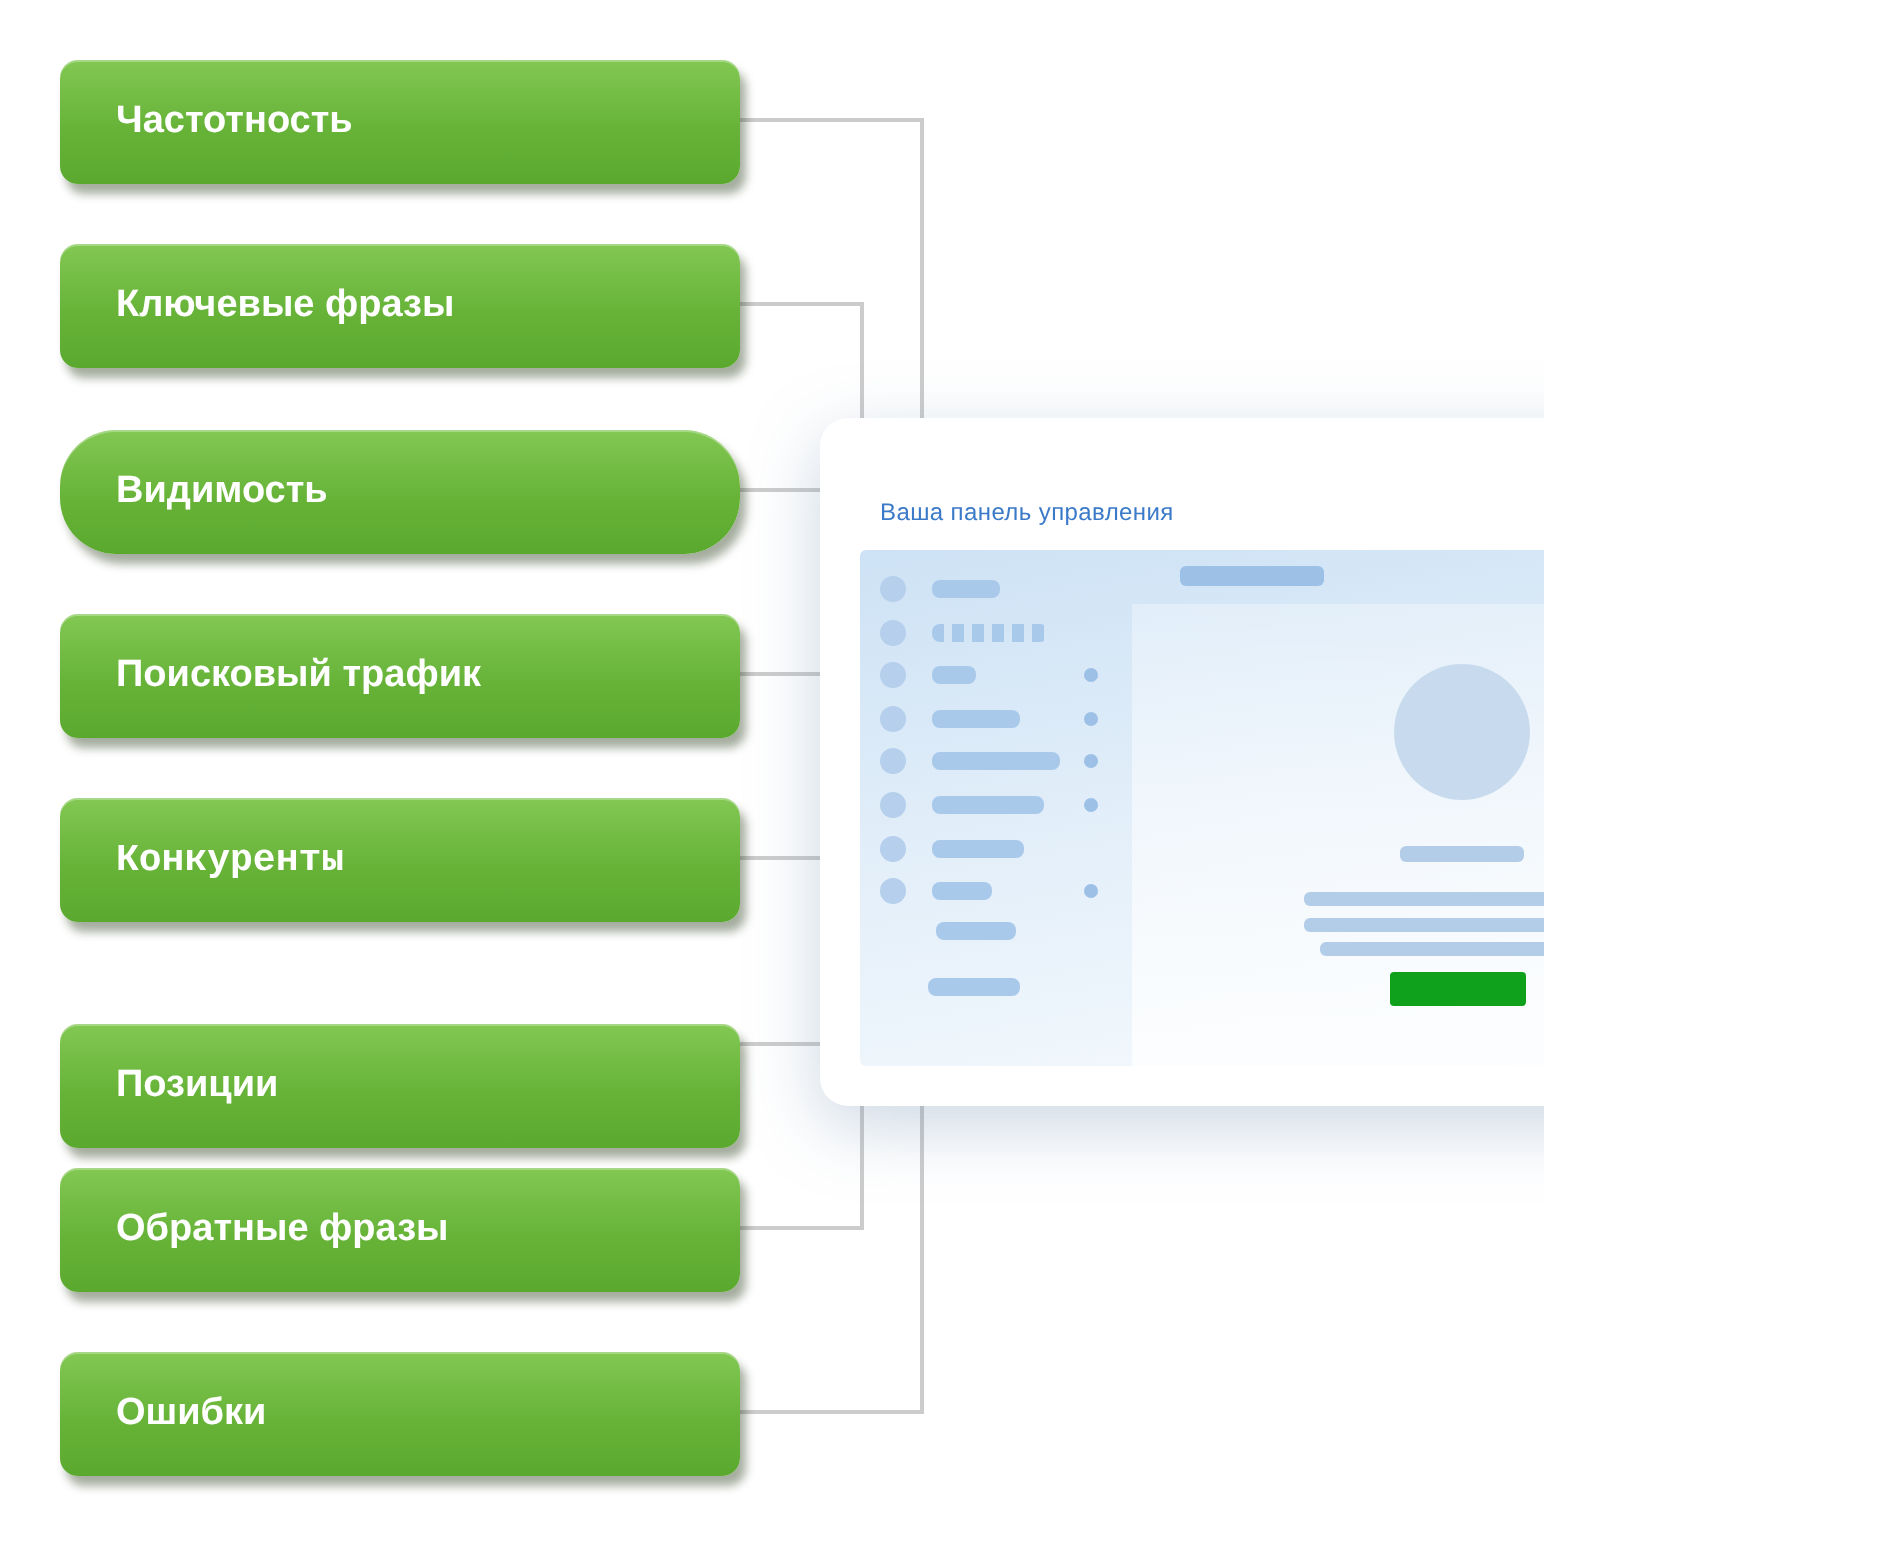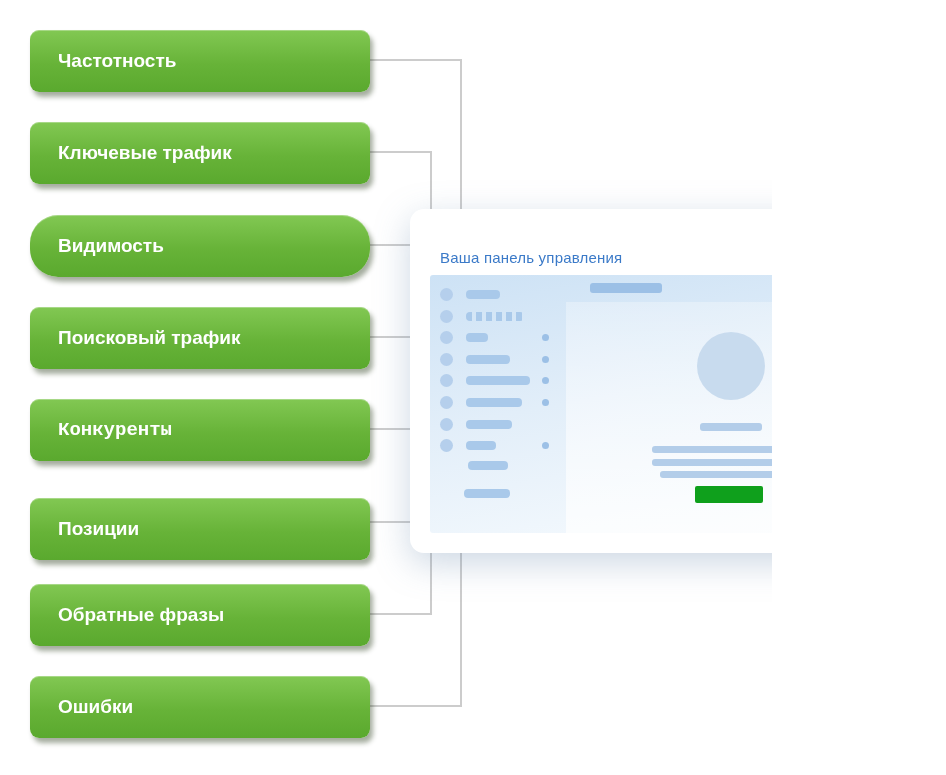--- a/index.html
+++ b/index.html
@@ -33,21 +33,21 @@
   .connector.h{height:2px;}
   .connector.v{width:2px;}
   
   .dashboard-card{
     position:absolute;left:410px;top:209px;width:502px;height:344px;z-index:2;
     background:#ffffff;border-radius:14px;
     box-shadow:0 10px 35px rgba(110,140,175,0.35);
   }
   .card-title{
     position:absolute;left:30px;top:40px;
-    color:var(--title-blue);font-size:15px;font-weight:500;letter-spacing:.2px;
+    color:var(--title-blue);font-size:12px;font-weight:500;letter-spacing:.2px;
   }
   .mock-panel{
     position:absolute;left:20px;top:66px;width:462px;height:258px;border-radius:3px;
     background:linear-gradient(170deg,#cde2f5 0%,#e2eef9 45%,#f7fbfe 100%);
     overflow:hidden;
   }
   .mock-content{
     position:absolute;left:136px;top:27px;right:0;bottom:0;
     background:linear-gradient(180deg,rgba(255,255,255,0.30),rgba(255,255,255,0.75));
   }
@@ -92,25 +92,25 @@
       <div class="connector h" style="left: 370px; top: 428px; width: 92px;"></div>
       <div class="connector h" style="left: 370px; top: 521px; width: 62px;"></div>
       <div class="connector h" style="left: 370px; top: 613px; width: 62px;"></div>
       <div class="connector h" style="left: 370px; top: 705px; width: 92px;"></div>
       <div class="connector v" style="left: 460px; top: 59px; height: 648px;"></div>
       <div class="connector v" style="left: 430px; top: 151px; height: 464px;"></div>
     </div>
 
   <div id="features">
       <button class="feature-btn" style="top: 30px;">Частотность</button>
-      <button class="feature-btn" style="top: 122px;">Ключевые трафик</button>
+      <button class="feature-btn" style="top: 122px;">Ключевые фразы</button>
       <button class="feature-btn" style="top: 215px; border-radius: 28px;">Видимость</button>
       <button class="feature-btn" style="top: 307px;">Поисковый трафик</button>
       <button class="feature-btn" style="top: 399px; font-family: Liberation Mono, monospace;">Конкуренты</button>
-      <button class="feature-btn" style="top: 498px;">Позиции</button>
+      <button class="feature-btn" style="top: 512px;">Позиции</button>
       <button class="feature-btn" style="top: 584px;">Обратные фразы</button>
       <button class="feature-btn" style="top: 676px;">Ошибки</button>
     </div>
 
   <div class="dashboard-card">
     <div class="card-title">Ваша панель управления</div>
 
     <div class="mock-panel">
       <div class="mock-content"></div>
 

